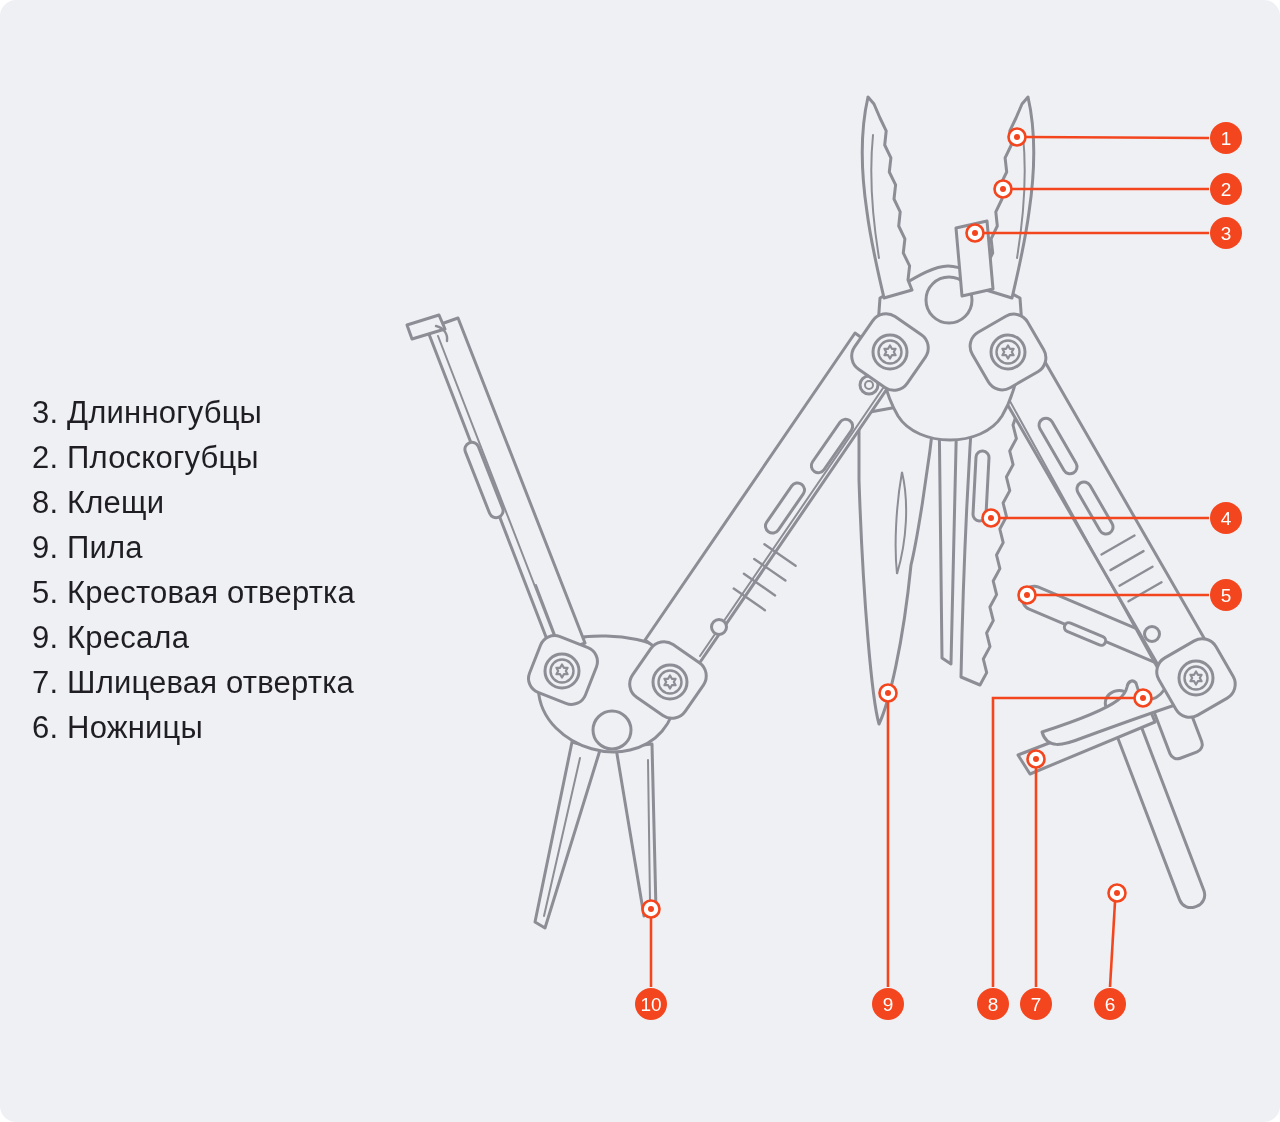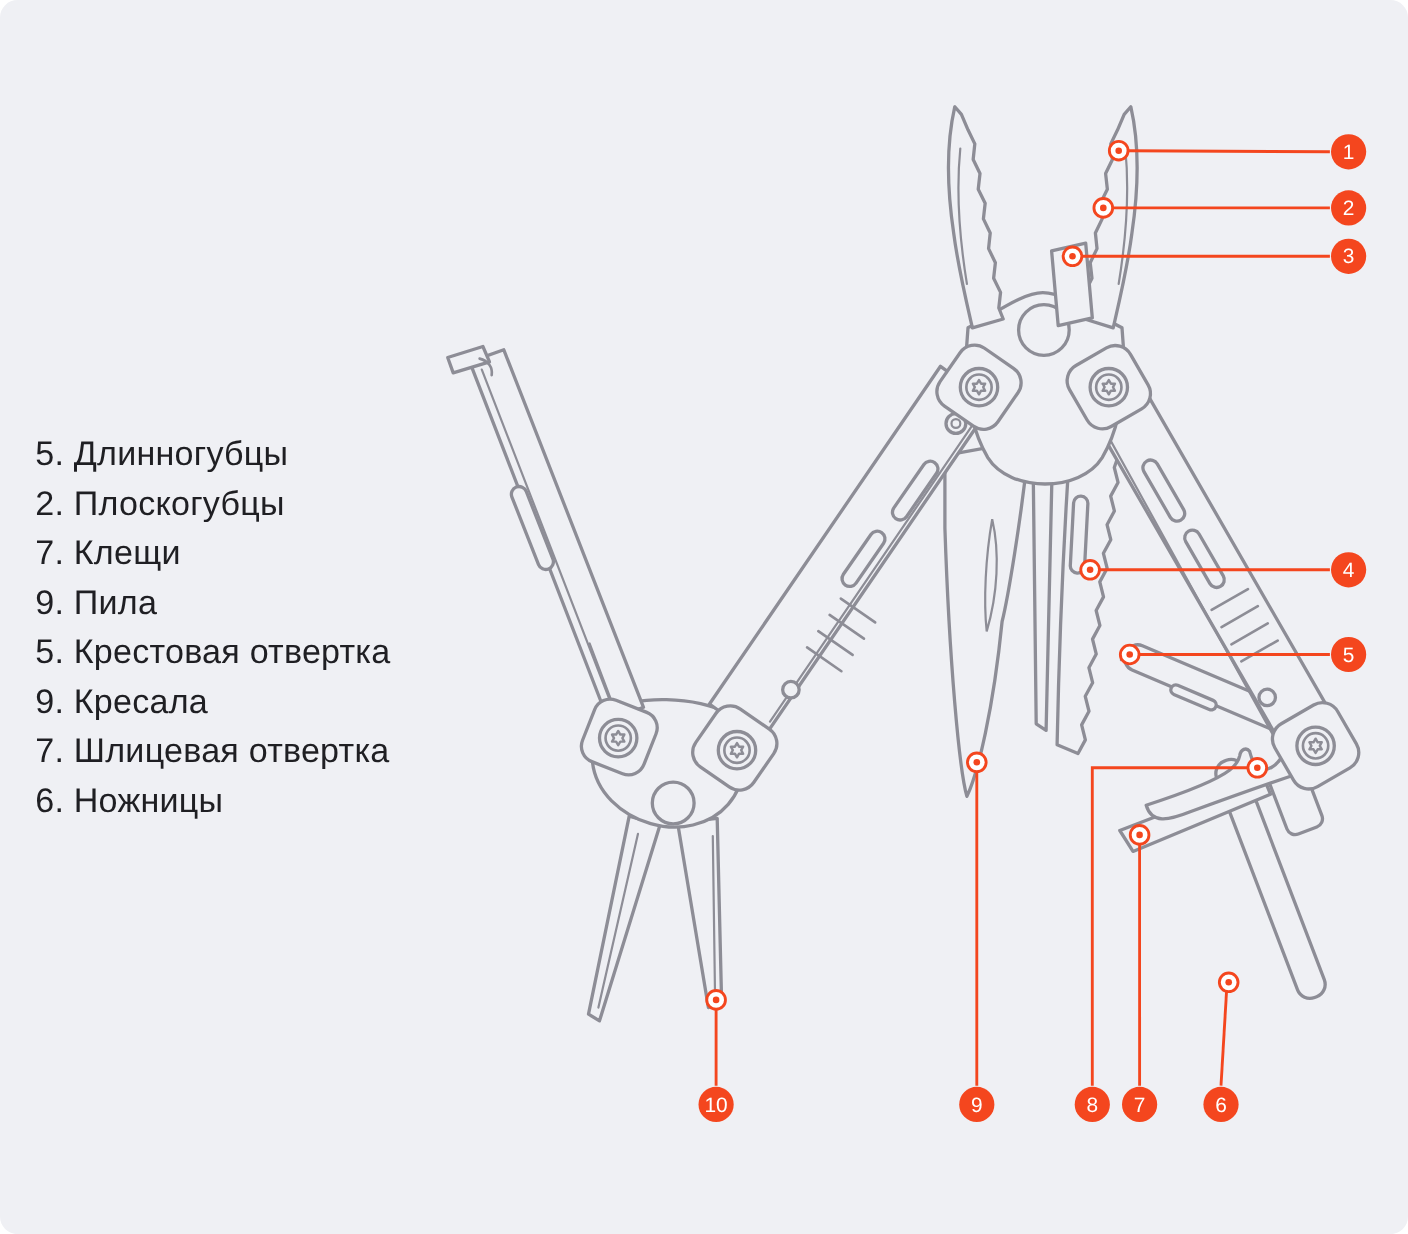--- a/index.html
+++ b/index.html
@@ -28,23 +28,23 @@
   .leader{stroke:#f4461e;stroke-width:2.6;fill:none;}
   .badge-circle{fill:#f4461e;}
   .badge-num{fill:#ffffff;font-size:19px;font-family:"Liberation Sans",sans-serif;text-anchor:middle;}
 </style>
 </head>
 <body>
 
 <div class="canvas">
 
   <div class="legend">
-    <div class="legend-item">5. Длинногубцы</div>
+    <div class="legend-item">3. Длинногубцы</div>
     <div class="legend-item">2. Плоскогубцы</div>
-    <div class="legend-item">7. Клещи</div>
+    <div class="legend-item">8. Клещи</div>
     <div class="legend-item">9. Пила</div>
     <div class="legend-item">5. Крестовая отвертка</div>
     <div class="legend-item">9. Кресала</div>
     <div class="legend-item">7. Шлицевая отвертка</div>
     <div class="legend-item">6. Ножницы</div>
   </div>
 
   <svg class="diagram" viewBox="0 0 1280 1122">
     <defs>
       <g id="torx">

